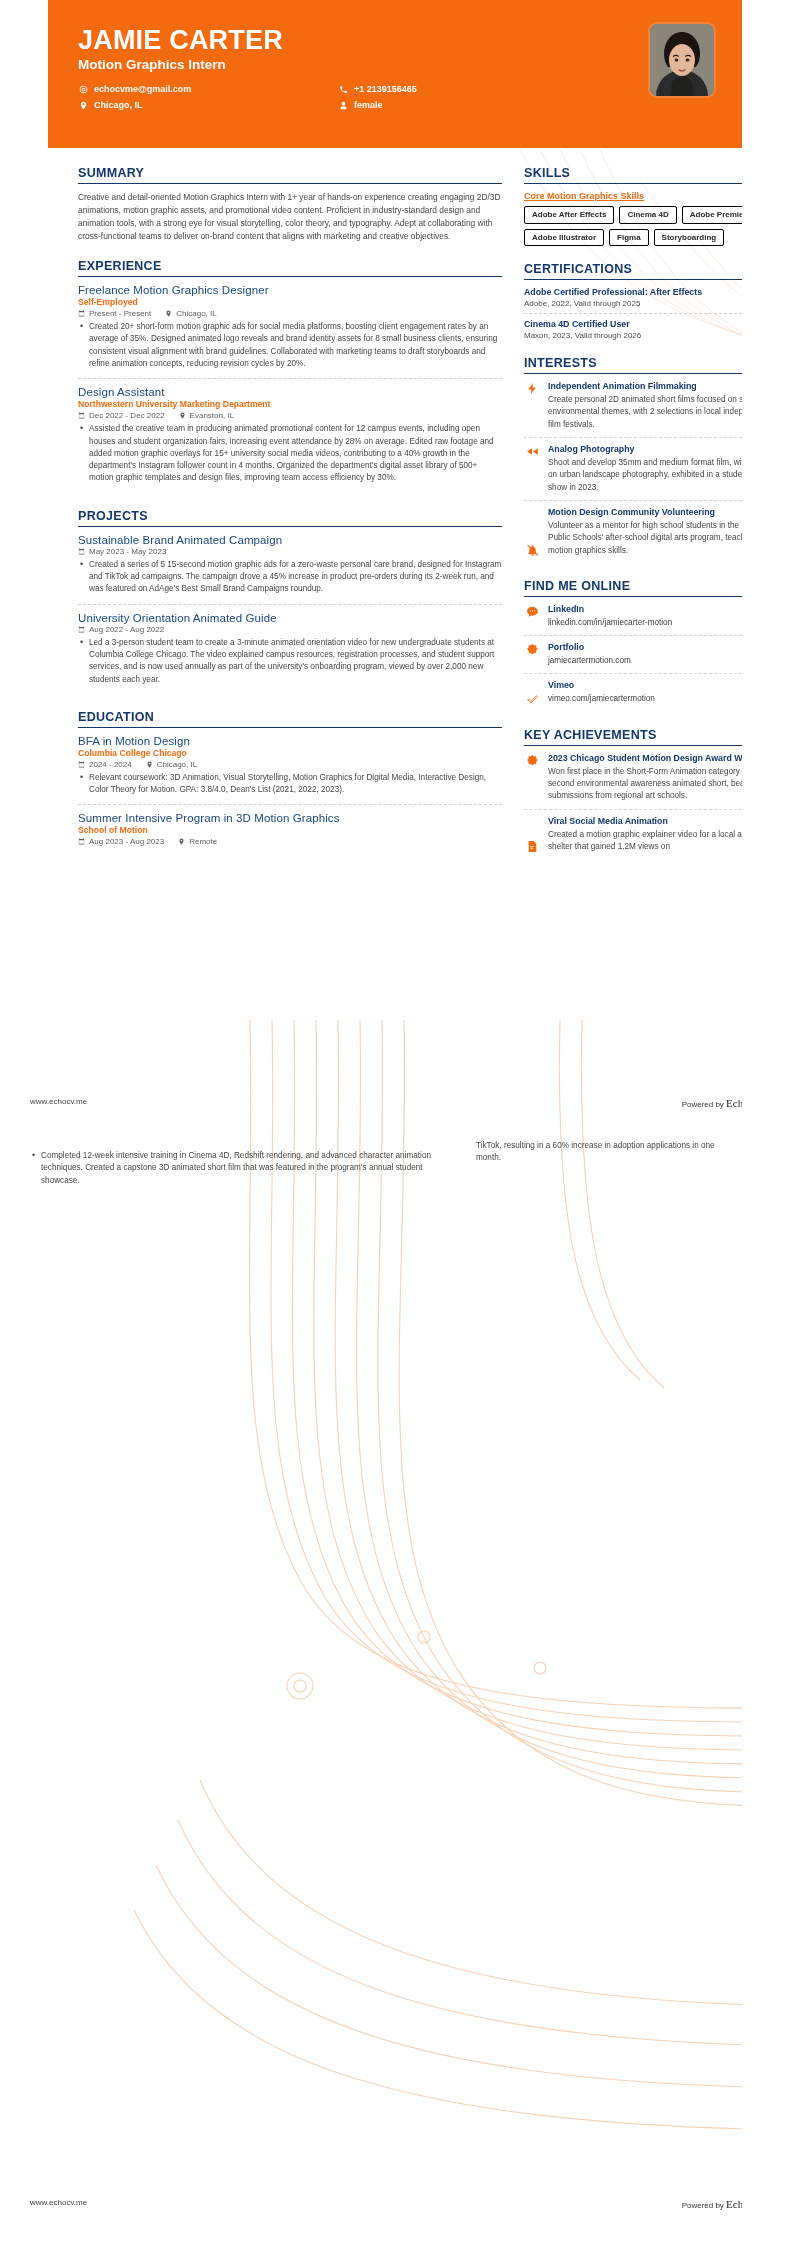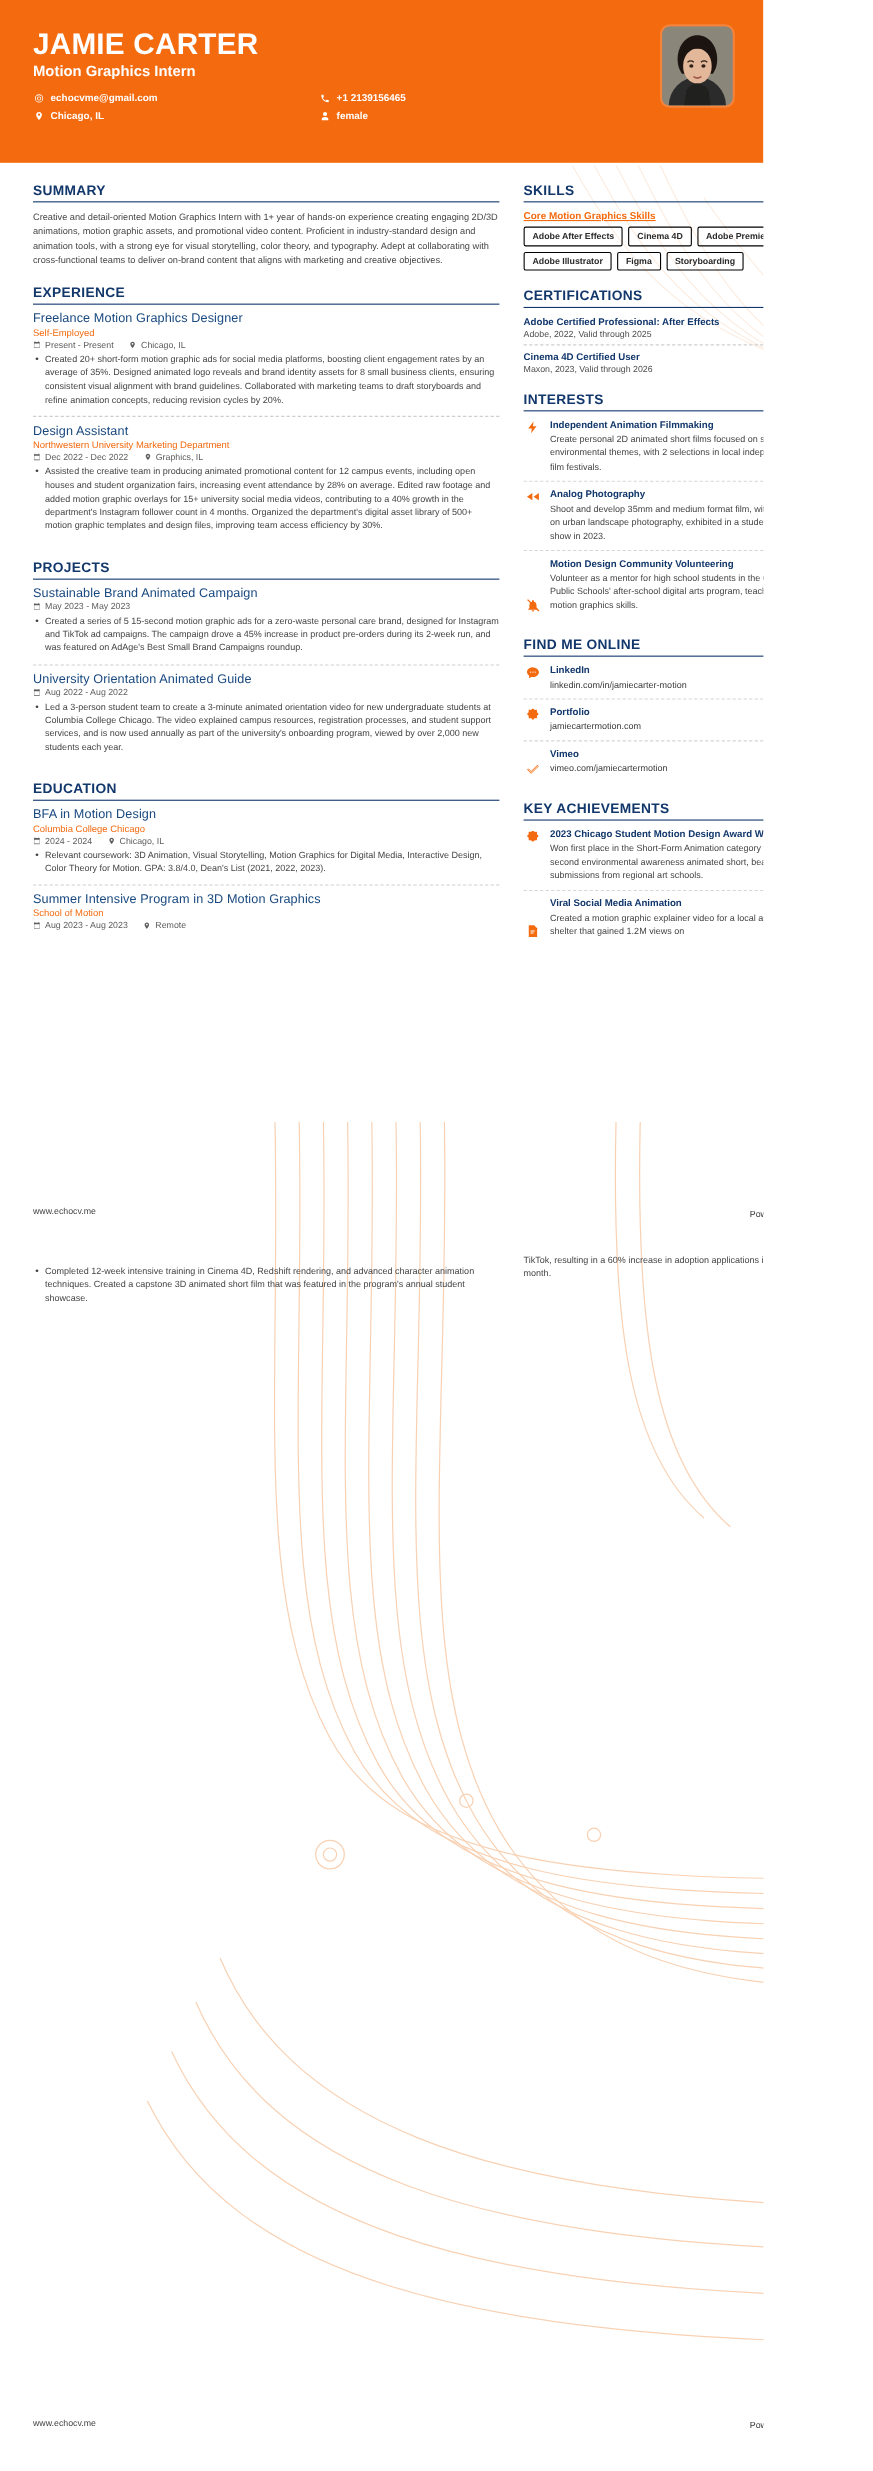--- a/index.html
+++ b/index.html
@@ -3,21 +3,21 @@
 <meta charset="utf-8">
 <style>
   html,body{margin:0;padding:0;}
   body{
     width:794px;
     background:#ffffff;
     font-family:"Liberation Sans", sans-serif;
     color:#3a3a3a;
     -webkit-font-smoothing:antialiased;
   }
-  .page{position:relative;width:694px;min-height:2246px;overflow:hidden;background:#fff;}
+  .page{position:relative;width:694px;min-height:2246px;overflow:hidden;background:#fff;padding-left:48px;}
 
   
   .swirls{position:absolute;left:0;top:1020px;width:794px;height:1230px;pointer-events:none;z-index:0;}
   .swirls2{position:absolute;left:0;top:150px;width:794px;height:600px;pointer-events:none;z-index:0;opacity:.5;}
 
   
   .header{position:relative;background:#F36A0F;height:148px;padding:0;z-index:2;overflow:hidden;}
   .hdr-inner{position:relative;padding:26px 30px 0 30px;}
   .name{font-size:27px;line-height:1.05;font-weight:bold;color:#fff;letter-spacing:.2px;margin:0 0 3px 0;
         font-family:"Liberation Sans", sans-serif;text-transform:uppercase;}
@@ -39,21 +39,21 @@
   .sec{margin-bottom:16px;}
   .sec-title{font-size:12.5px;font-weight:bold;color:#12376B;letter-spacing:.3px;text-transform:uppercase;
              margin:0 0 3px 0;font-family:"Liberation Sans", sans-serif;}
   .sec-rule{border-bottom:1.6px solid #12376B;margin-bottom:7px;}
 
   .summary-text{font-size:8.4px;line-height:1.55;color:#454545;text-align:left;}
 
   .entry{padding-bottom:7px;margin-bottom:7px;border-bottom:1px dashed #cfcfcf;}
   .entry:last-child{border-bottom:none;margin-bottom:0;}
   .entry-title{font-size:11.5px;color:#18487F;font-weight:normal;margin:0 0 1px 0;letter-spacing:.1px;}
-  .entry-org{font-size:8.6px;font-weight:normal;color:#F36A0F;margin:0 0 2px 0;}
+  .entry-org{font-size:8.6px;font-weight:bold;color:#F36A0F;margin:0 0 2px 0;}
   .meta-row{display:flex;align-items:center;gap:14px;margin:0 0 3px 0;}
   .meta{display:flex;align-items:center;gap:4px;font-size:8px;color:#5d5d5d;}
   .meta svg{width:7px;height:7px;fill:#5d5d5d;flex:0 0 7px;}
   ul.bullets{margin:0;padding:0 0 0 11px;list-style:none;}
   ul.bullets li{position:relative;font-size:8.2px;line-height:1.5;color:#454545;margin-bottom:1px;}
   ul.bullets li:before{content:"•";position:absolute;left:-9px;top:-1px;color:#454545;font-size:9px;}
 
   
   .skill-group-label{font-size:9px;font-weight:bold;color:#F36A0F;margin:0 0 5px 0;text-decoration:underline;}
   .chips{display:flex;flex-wrap:wrap;gap:5px;}
@@ -229,21 +229,21 @@
             <span class="meta">
               <svg viewBox="0 0 24 24">
                   <path d="M7 1v2h10V1h2v2h2v19H3V3h2V1h2zm13 7H4v12h16V8z"></path>
                 </svg>
               <span>Dec 2022 - Dec 2022</span>
             </span>
             <span class="meta">
               <svg viewBox="0 0 24 24">
                   <path d="M12 2C8.1 2 5 5.1 5 9c0 5.3 7 13 7 13s7-7.7 7-13c0-3.9-3.1-7-7-7zm0 9.5A2.5 2.5 0 1 1 12 6a2.5 2.5 0 0 1 0 5.5z"></path>
                 </svg>
-              <span>Graphics, IL</span>
+              <span>Evanston, IL</span>
             </span>
           </div>
           <ul class="bullets">
             <li>Assisted the creative team in producing animated promotional content for 12 campus events, including open houses and student organization fairs, increasing event attendance by 28% on average. Edited raw footage and added motion graphic overlays for 15+ university social media videos, contributing to a 40% growth in the department's Instagram follower count in 4 months. Organized the department's digital asset library of 500+ motion graphic templates and design files, improving team access efficiency by 30%.</li>
           </ul>
         </div>
       </div>
 
       <div class="sec">
         <div class="sec-title">PROJECTS</div>

